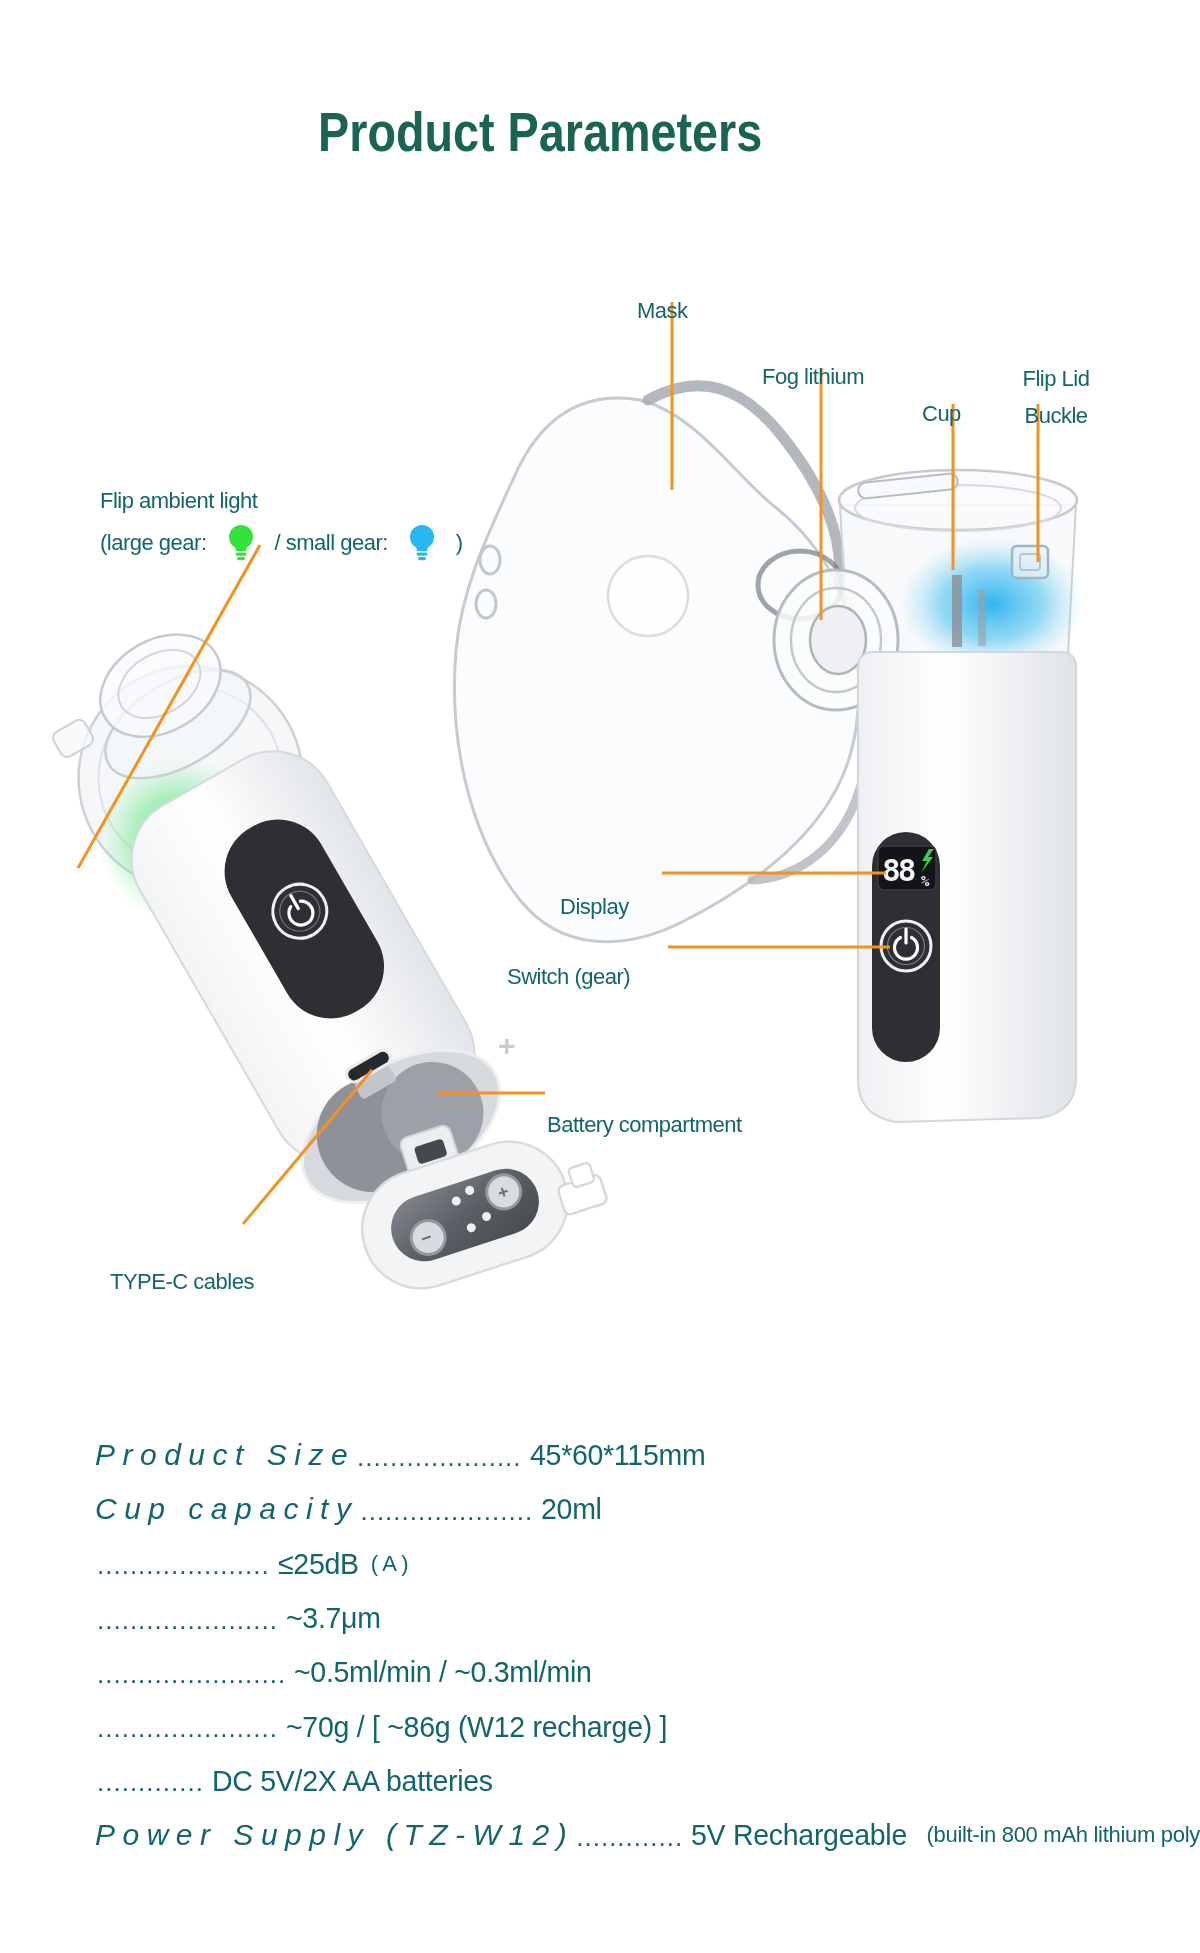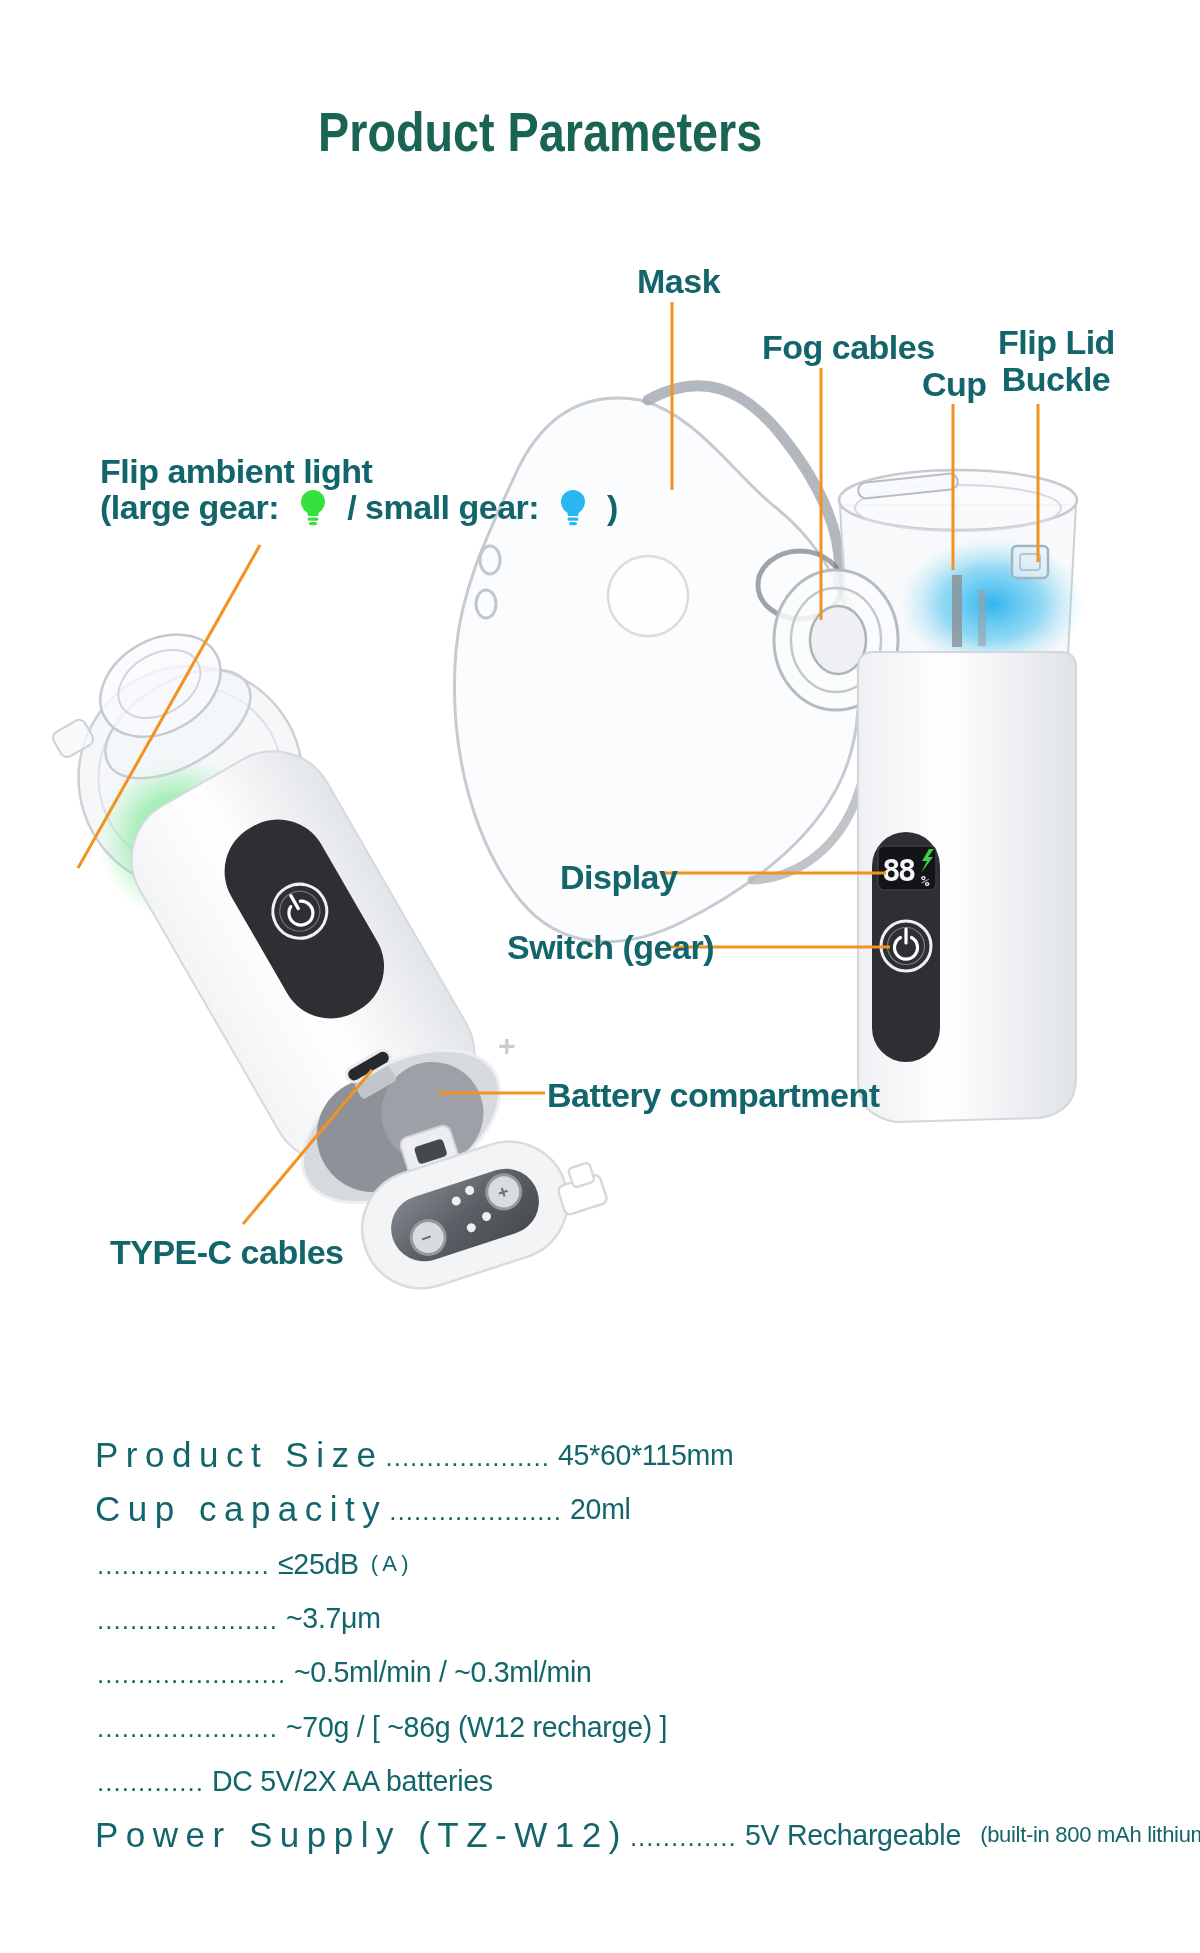--- a/index.html
+++ b/index.html
@@ -2,28 +2,28 @@
 <html style="--title: #1A6454; --teal: #12656A; --orange: #F2921F; --green: #35E13C; --blue: #29B7F1;"><head>
 <meta charset="utf-8">
 <style>
   html,body{margin:0;padding:0;background:#fff;}
   #canvas{position:relative;width:1200px;height:1953px;background:#ffffff;
           font-family:"Liberation Sans",sans-serif;overflow:hidden;}
   #device-art{position:absolute;left:0;top:0;}
   .title{position:absolute;left:318px;top:100px;font-size:55px;font-weight:700;
          color:var(--title);white-space:nowrap;transform:scaleX(.85);transform-origin:left top;
          letter-spacing:0px;}
-  .callout{position:absolute;color:var(--teal);font-size:34px;font-weight:700;
-           letter-spacing:-0.5px;white-space:nowrap;}
+  .callout{position:absolute;color:var(--teal);font-size:22px;font-weight:400;
+           letter-spacing:-0.5px;white-space:nowrap;margin-top:36px;}
   .callout.center2{text-align:center;line-height:37px;}
   .gear-line2{display:flex;align-items:center;gap:20px;}
   .bulb{display:inline-block;}
   #spec-list{position:absolute;left:95px;top:1428px;width:1080px;color:var(--teal);}
   .spec-row{height:54.3px;display:flex;align-items:center;white-space:nowrap;}
-  .s-label{font-size:35px;letter-spacing:7.5px;font-weight:500;}
+  .s-label{font-size:30px;letter-spacing:7.5px;font-weight:500;font-style:italic;}
   .s-dots{font-size:26px;letter-spacing:1px;margin:0 2px 0 2px;position:relative;top:2px;}
   .s-val{font-size:30px;font-weight:500;letter-spacing:-0.3px;margin-left:6px;
          transform:scaleX(.95);transform-origin:left center;}
   .s-note{font-size:22px;font-weight:500;margin-left:8px;letter-spacing:-0.3px;}
 </style>
 </head>
 <body>
 
 <div id="canvas">
 
@@ -180,21 +180,21 @@
       <line x1="668" y1="947" x2="890" y2="947"></line>
       <line x1="438" y1="1093" x2="545" y2="1093"></line>
       <line x1="372" y1="1070" x2="243" y2="1224"></line>
     </g>
   </svg>
 
   <div class="title">Product Parameters</div>
 
   <div class="callout" style="left:637px;top:262px;">Mask</div>
 
-  <div class="callout" style="left:762px;top:328px;">Fog cables</div>
+  <div class="callout" style="left:762px;top:328px;">Fog lithium</div>
 
   <div class="callout" style="left:922px;top:365px;">Cup</div>
 
   <div class="callout center2" style="left:998px;top:324px;width:116px;">
     <div>Flip Lid</div>
     <div>Buckle</div>
   </div>
 
   <div class="callout" style="left:100px;top:452px;">Flip ambient light</div>
   <div class="callout gear-line2" style="left:100px;top:488px;">

